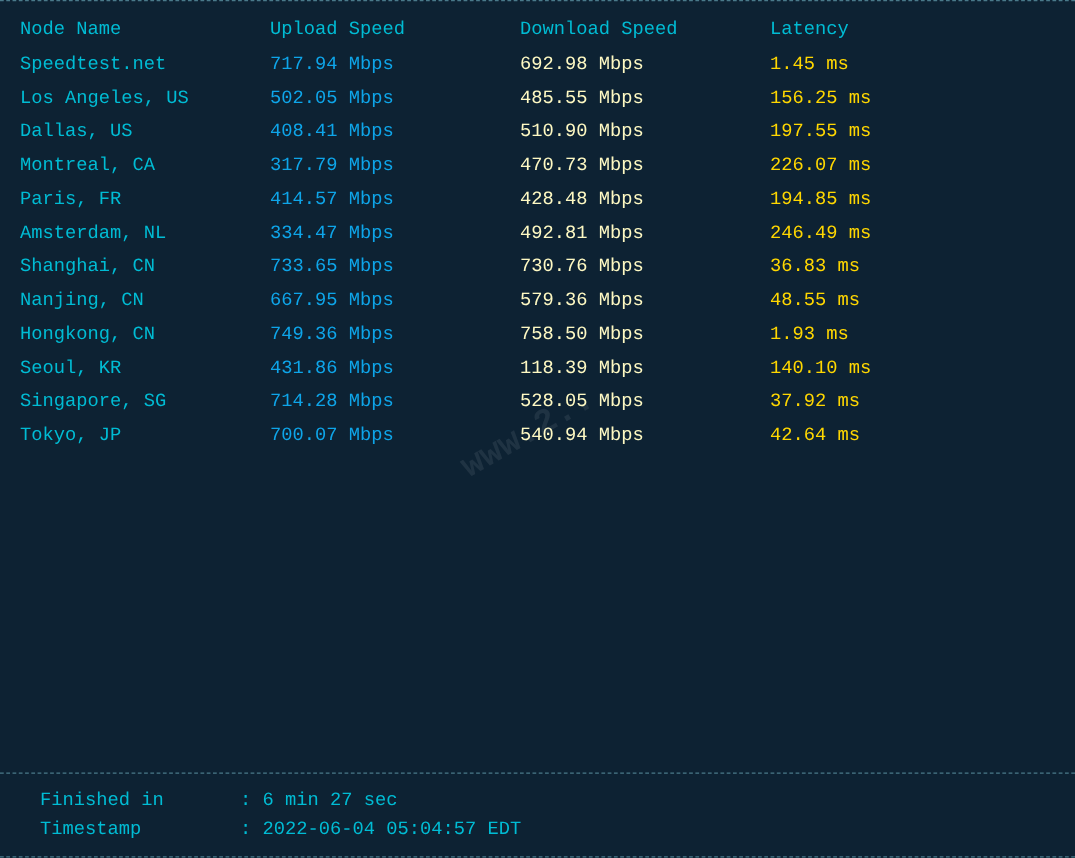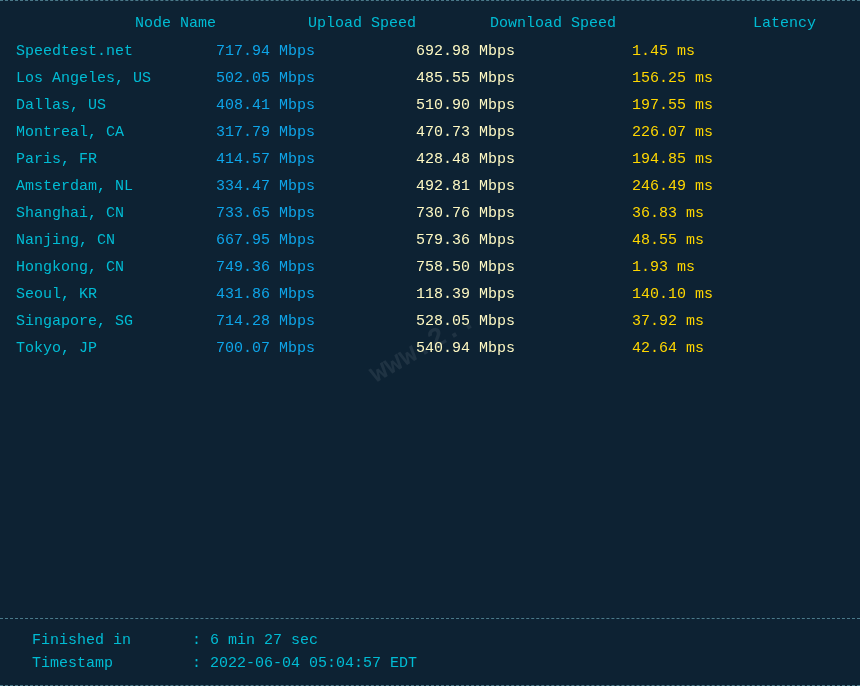--- a/index.html
+++ b/index.html
@@ -24,21 +24,20 @@
     .table-section {
       padding: 8px 16px 8px 16px;
       flex: 1;
     }
 
     .table-header {
       display: grid;
       grid-template-columns: 200px 200px 200px 200px;
       padding: 6px 0;
       color: #00bcd4;
-      text-align: right;
     }
 
     .table-row {
       display: grid;
       grid-template-columns: 200px 200px 200px 200px;
       padding: 5px 0;
     }
 
     .col-node {
       color: #00bcd4;
@@ -47,21 +46,20 @@
     .col-upload {
       color: #0ea5e9;
     }
 
     .col-download {
       color: #fef9c3;
     }
 
     .col-latency {
       color: #ffd700;
-      margin-left: 16px;
     }
 
     .footer-section {
       padding: 10px 16px 10px 32px;
       color: #00bcd4;
     }
 
     .footer-row {
       display: flex;
       gap: 0;

